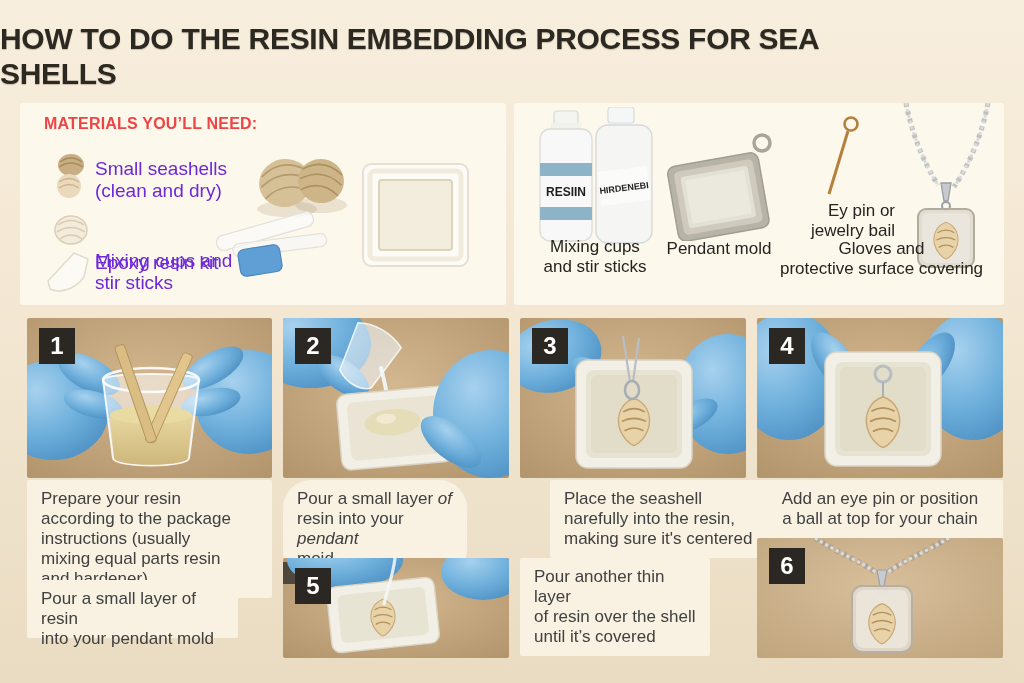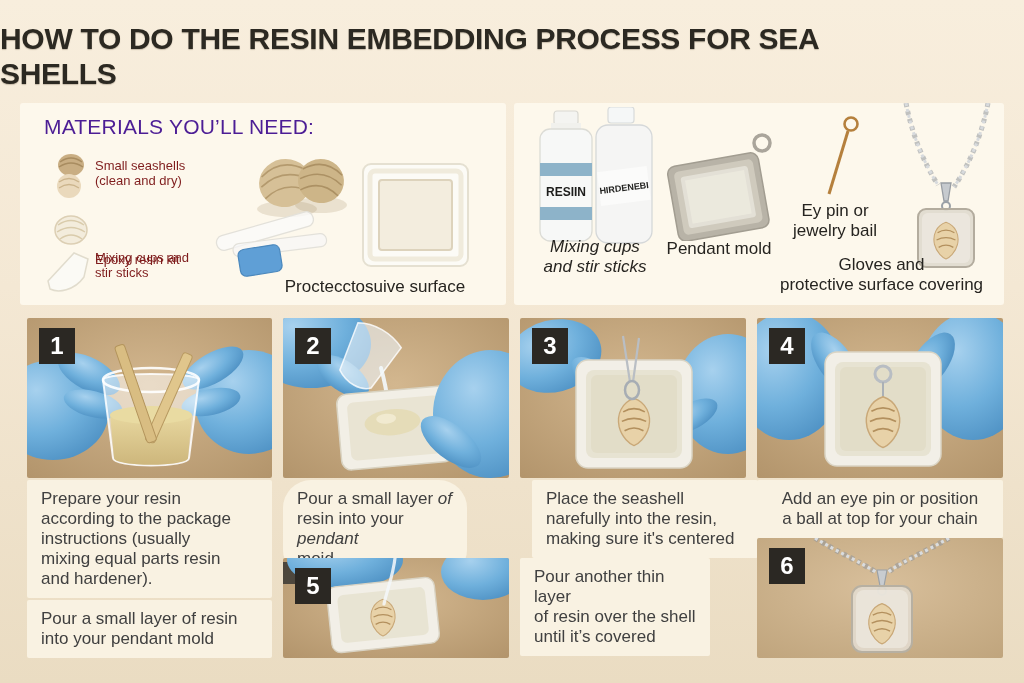--- a/index.html
+++ b/index.html
@@ -4,22 +4,22 @@
 <style>
   html,body{margin:0;padding:0;background:#cfc4b2;}
   .page{position:relative;width:1024px;height:683px;overflow:hidden;
         font-family:"Liberation Sans",sans-serif;
         background:linear-gradient(180deg,#f8eedd 0%,#f4e8d4 42%,#eadcc2 100%);}
   .abs{position:absolute;}
   .title{top:22px;left:0;width:100%;text-align:left;white-space:pre-line;
          font-size:30px;line-height:1.16;font-weight:700;letter-spacing:-0.3px;
          color:#2c2922;text-shadow:0 1px 1px rgba(60,45,25,0.25);}
   .panel{background:#fdf8ec;border-radius:3px;}
-  .mat-heading{font-size:21px;font-weight:400;color:#4c1d95;letter-spacing:0.2px;}
-  .mat-label{font-size:13px;line-height:1.18;color:#7f1d1d;white-space:pre-line;}
+  .mat-heading{font-size:16px;font-weight:700;color:#ef4444;letter-spacing:0.2px;}
+  .mat-label{font-size:19px;line-height:1.18;color:#6d28d9;white-space:pre-line;}
   .mat-cap{font-size:17px;line-height:1.15;color:#262420;text-align:center;white-space:pre-line;}
   .photo{border-radius:2px;overflow:hidden;line-height:0;}
   .photo svg{display:block;}
   .badge{position:absolute;top:10px;left:12px;width:36px;height:36px;background:#2b2823;
          color:#ffffff;display:flex;align-items:center;justify-content:center;
          font-size:24px;font-weight:700;}
   .cap{background:#f9f2e2;color:#404040;font-size:17px;line-height:1.18;
        padding:9px 14px;white-space:pre-line;border-radius:2px;box-sizing:border-box;}
   .cap.center{text-align:center;}
   svg text{font-family:"Liberation Sans",sans-serif;}
@@ -114,42 +114,41 @@
 
     <div class="abs photo" style="left:338px;top:56px;">
       <svg width="115" height="112" viewBox="0 0 115 112">
         <rect x="5" y="5" width="105" height="102" rx="8" fill="#fcfbf6" stroke="#e5e0d1" stroke-width="2"></rect>
         <rect x="12" y="12" width="91" height="88" rx="5" fill="none" stroke="#f0ebdc" stroke-width="5"></rect>
         <rect x="21" y="21" width="73" height="70" rx="3" fill="#f3edde"></rect>
         <rect x="21" y="21" width="73" height="70" rx="3" fill="none" stroke="#ddd3bc" stroke-width="2"></rect>
       </svg>
     </div>
 
-    <div class="abs mat-cap" style="left:240px;top:174px;width:230px;">Proctecctosuive surface</div>
   </div>
 
   <div class="abs panel" style="left:514px;top:103px;width:490px;height:202px;">
 
     <div class="abs photo" style="left:16px;top:4px;">
       <svg width="130" height="140" viewBox="0 0 130 140">
         <rect x="24" y="4" width="24" height="14" rx="3" fill="#f4f4f1" stroke="#d9d8d2" stroke-width="1.2"></rect>
         <rect x="21" y="16" width="30" height="8" fill="#f1f1ed"></rect>
         <rect x="10" y="22" width="52" height="112" rx="10" fill="#f7f8f7" stroke="#dcdcd6" stroke-width="1.3"></rect>
         <rect x="10" y="56" width="52" height="13" fill="#8db3c9"></rect>
         <rect x="10" y="100" width="52" height="13" fill="#8db3c9"></rect>
         <text x="36" y="89" text-anchor="middle" font-size="12" font-weight="bold" fill="#1d1d1b">RESIIN</text>
         <rect x="78" y="0" width="26" height="16" rx="3" fill="rgba(244,246,247,0.92)" stroke="#d8dbdb" stroke-width="1.2"></rect>
         <rect x="66" y="18" width="56" height="118" rx="12" fill="rgba(243,245,246,0.85)" stroke="#d5d8d9" stroke-width="1.3"></rect>
         <g transform="rotate(-7 94 80)">
           <rect x="69" y="62" width="50" height="34" fill="#fbfbfa"></rect>
           <text x="94" y="84" text-anchor="middle" font-size="9" font-weight="bold" fill="#222220">HIRDENEBI</text>
         </g>
       </svg>
     </div>
-    <div class="abs mat-cap" style="left:8px;top:134px;width:146px;font-style:italic;">Mixing cups
+    <div class="abs mat-cap" style="left:8px;top:134px;width:146px;">Mixing cups
 and stir sticks</div>
 
     <div class="abs photo" style="left:144px;top:28px;">
       <svg width="122" height="110" viewBox="0 0 122 110">
         <circle cx="104" cy="12" r="8" fill="none" stroke="#aaa59b" stroke-width="3.5"></circle>
         <g transform="rotate(-10 60 64)">
           <rect x="14" y="28" width="92" height="76" rx="8" fill="#b8b3a7" stroke="#a29d91" stroke-width="1.5"></rect>
           <rect x="20" y="34" width="80" height="64" rx="5" fill="#cfcabd"></rect>
           <rect x="26" y="40" width="68" height="52" rx="3" fill="#e3e0d6"></rect>
           <rect x="30" y="44" width="60" height="44" fill="#eceade" opacity="0.85"></rect>
@@ -157,40 +156,40 @@
       </svg>
     </div>
     <div class="abs mat-cap" style="left:145px;top:136px;width:120px;">Pendant mold</div>
 
     <div class="abs" style="left:303px;top:8px;">
       <svg width="46" height="88" viewBox="0 0 46 88">
         <line x1="31" y1="20" x2="12" y2="83" stroke="#b5803d" stroke-width="3"></line>
         <circle cx="34" cy="13" r="6.5" fill="none" stroke="#b5803d" stroke-width="2.6"></circle>
       </svg>
     </div>
-    <div class="abs mat-cap" style="left:261px;top:98px;width:120px;">Ey pin or
+    <div class="abs mat-cap" style="left:261px;top:98px;width:120px;text-align:right;">Ey pin or
 jewelry bail</div>
 
     <div class="abs photo" style="left:358px;top:0px;">
       <svg width="132" height="168" viewBox="0 0 132 168">
         <path d="M34,0 C40,32 52,60 66,82" stroke="#8e939a" stroke-width="5" fill="none" stroke-dasharray="4 4" opacity="0.55"></path>
         <path d="M34,0 C40,32 52,60 66,82" stroke="#d7dadd" stroke-width="3" fill="none" stroke-dasharray="3 3"></path>
         <path d="M116,0 C110,32 97,62 82,84" stroke="#8e939a" stroke-width="5" fill="none" stroke-dasharray="4 4" opacity="0.55"></path>
         <path d="M116,0 C110,32 97,62 82,84" stroke="#d7dadd" stroke-width="3" fill="none" stroke-dasharray="3 3"></path>
         <path d="M69,80 L79,80 L76,98 L72,98 Z" fill="#c6cace" stroke="#989da3" stroke-width="1.3"></path>
         <circle cx="74" cy="103" r="4" fill="none" stroke="#9aa0a6" stroke-width="2"></circle>
         <rect x="46" y="106" width="56" height="58" rx="8" fill="rgba(224,218,206,0.92)" stroke="#b3ac9e" stroke-width="2"></rect>
         <rect x="50" y="110" width="48" height="50" rx="6" fill="rgba(241,237,229,0.6)"></rect>
         <g transform="translate(74 136) scale(1.05)">
           <path d="M0,-16 C9,-13 13,-4 11,5 C9,13 3,18 0,19 C-3,18 -9,13 -11,5 C-13,-4 -9,-13 0,-16 Z" fill="#e8d2a8" stroke="#c9a878" stroke-width="1"></path>
           <path d="M-8,-6 C-3,-9 3,-9 8,-6 M-9,1 C-3,-2 3,-2 9,1 M-7,8 C-2,5 2,5 7,8" stroke="#b3905e" stroke-width="1.2" fill="none"></path>
         </g>
       </svg>
     </div>
-    <div class="abs mat-cap" style="left:250px;top:152px;width:235px;">Gloves and
+    <div class="abs mat-cap" style="left:250px;top:136px;width:235px;">Gloves and
 protective surface covering</div>
   </div>
 
   <div class="abs photo" style="left:27px;top:318px;">
     <svg width="245" height="160" viewBox="0 0 245 160">
       <rect width="245" height="160" fill="url(#tanG)"></rect>
       <ellipse cx="26" cy="92" rx="56" ry="50" fill="url(#gloveG)"></ellipse>
       <ellipse cx="62" cy="56" rx="34" ry="16" transform="rotate(28 62 56)" fill="url(#gloveG)"></ellipse>
       <ellipse cx="66" cy="86" rx="30" ry="13" transform="rotate(14 66 86)" fill="url(#gloveG)"></ellipse>
       <ellipse cx="222" cy="84" rx="54" ry="52" fill="url(#gloveG)"></ellipse>
@@ -269,21 +268,21 @@
       </g>
     </svg>
     <div class="badge">4</div>
   </div>
 
   <div class="abs cap" style="left:27px;top:480px;width:245px;">Prepare your resin
 according to the package
 instructions (usually
 mixing equal parts resin
 and hardener).</div>
-  <div class="abs cap" style="left:27px;top:600px;width:245px;height:58px;">Pour a small layer of resin
+  <div class="abs cap" style="left:27px;top:580px;width:211px;height:58px;">Pour a small layer of resin
 into your pendant mold</div>
 
   <div class="abs cap" style="left:283px;top:480px;width:184px;border-radius:28px;"><span>Pour a small layer </span><i>of</i><span>
 resin into your </span><i>pendant</i><span>
 moid</span></div>
 
   <div class="abs photo" style="left:283px;top:558px;">
     <svg width="226" height="100" viewBox="0 0 226 100">
       <rect width="226" height="100" fill="url(#tanG)"></rect>
       <rect x="0" y="4" width="44" height="22" fill="#3a3733" opacity="0.85"></rect>
@@ -295,21 +294,21 @@
       </g>
       <g transform="translate(100 58) scale(1.05)">
         <path d="M0,-16 C9,-13 13,-4 11,5 C9,13 3,18 0,19 C-3,18 -9,13 -11,5 C-13,-4 -9,-13 0,-16 Z" fill="#e8d2a8" stroke="#c9a878" stroke-width="1"></path>
         <path d="M-8,-6 C-3,-9 3,-9 8,-6 M-9,1 C-3,-2 3,-2 9,1 M-7,8 C-2,5 2,5 7,8" stroke="#b3905e" stroke-width="1.2" fill="none"></path>
       </g>
       <path d="M112,0 C110,18 104,32 101,46" stroke="rgba(245,248,250,0.85)" stroke-width="3.2" fill="none" stroke-linecap="round"></path>
     </svg>
     <div class="badge">5</div>
   </div>
 
-  <div class="abs cap" style="left:532px;top:480px;width:226px;">Place the seashell
+  <div class="abs cap" style="left:550px;top:480px;width:226px;">Place the seashell
 narefully into the resin,
 making sure it's centered</div>
   <div class="abs cap" style="left:520px;top:558px;width:190px;">Pour another thin layer
 of resin over the shell
 until it’s covered</div>
 
   <div class="abs cap center" style="left:757px;top:480px;width:246px;">Add an eye pin or position
 a ball at top for your chain</div>
 
   <div class="abs photo" style="left:757px;top:538px;">

